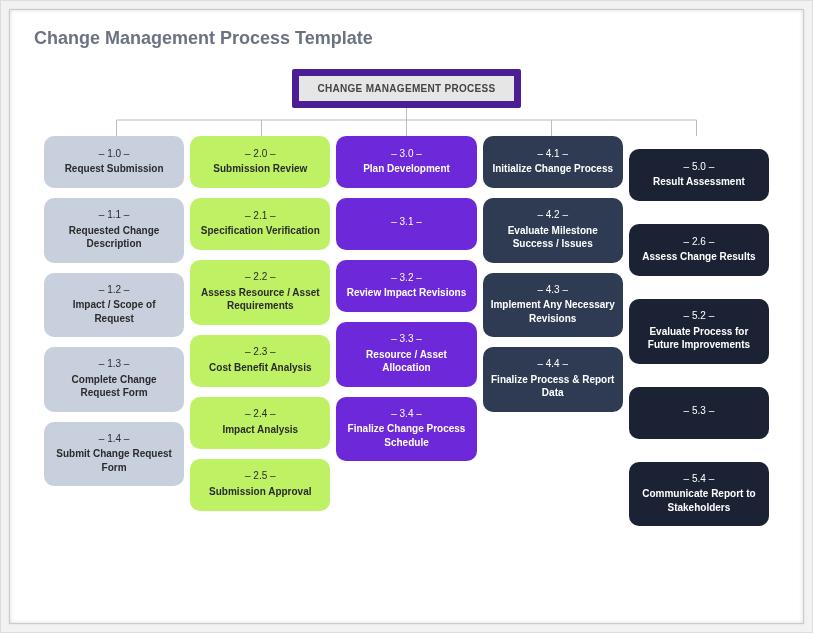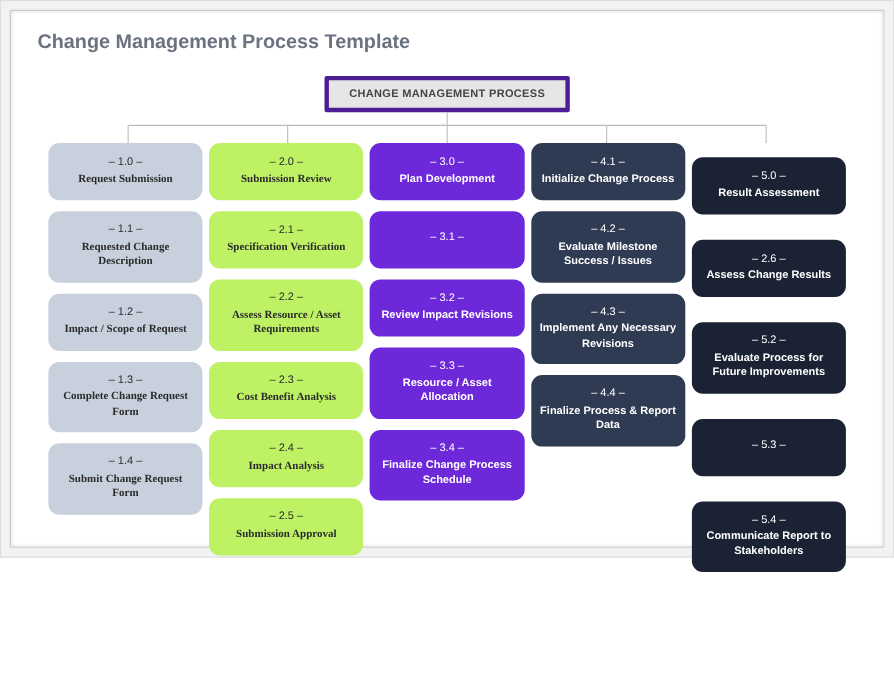--- a/index.html
+++ b/index.html
@@ -1,67 +1,66 @@
 <!DOCTYPE html>
 <html><head>
 <meta charset="utf-8">
 <style>
   * { box-sizing: border-box; margin: 0; padding: 0; }
   html, body { width: 813px; height: 633px; font-family: Arial, Helvetica, sans-serif; background: #fff; }
   .outer {
-    width: 813px; height: 507px;
+    width: 813px; height: 633px;
     border: 1px solid #ddd; background: #f2f2f2;
     padding: 8px;
   }
   .page {
     width: 100%; height: 100%;
     background: #fff;
     border: 1px solid #ccc;
     box-shadow: 0 0 4px rgba(0,0,0,0.15) inset, 0 0 2px rgba(0,0,0,0.1);
     padding: 18px 24px;
     position: relative;
   }
   .title {
     font-size: 18px; font-weight: bold; color: #6b7280;
     margin-bottom: 20px;
   }
   .root-row { display:flex; justify-content:center; }
   .root-box {
     background: #e6e6e6;
-    border: 4px solid #4c1d95;
+    border: 7px solid #4c1d95;
     border-radius: 2px;
     font-size: 10px; font-weight: bold;
     color: #444; letter-spacing: 0.3px;
     padding: 7px 18px;
     text-align: center;
   }
   .connector-area {
     position: relative; height: 28px;
     margin: 0 10px;
   }
   .columns {
     display: flex;
     gap: 6px;
     padding: 0 10px;
-    justify-content: flex-end;
   }
   .col { flex: 1; display: flex; flex-direction: column; gap: 10px; position: relative; }
   .box {
     border-radius: 10px;
     text-align: center;
     font-size: 10px;
     color: #fff;
     padding: 10px 8px 12px 8px;
     line-height: 1.35;
     min-height: 52px;
     display:flex; flex-direction:column; justify-content:center;
   }
   .box .num { font-size: 10px; font-weight: normal; margin-bottom: 2px; }
   .box .lbl { font-weight: bold; }
-  .col0 .lbl, .col1 .lbl { color: #2b2b2b; font-family: Liberation Serif, serif; }
+  .col0 .lbl, .col1 .lbl { color: #2b2b2b; }
   .col0 .num, .col1 .num { color: #2b2b2b; }
   .col0 .box { background: #c8d0dd; }
   .col1 .box { background: #bef264; }
   .col2 .box { background: #6d28d9; }
   .col3 .box { background: #2f3b52; }
   .col4 .box { background: #1a2233; margin-top: 13px; }
   .col .box:first-child { position: relative; }
 </style>
 </head>
 <body>

